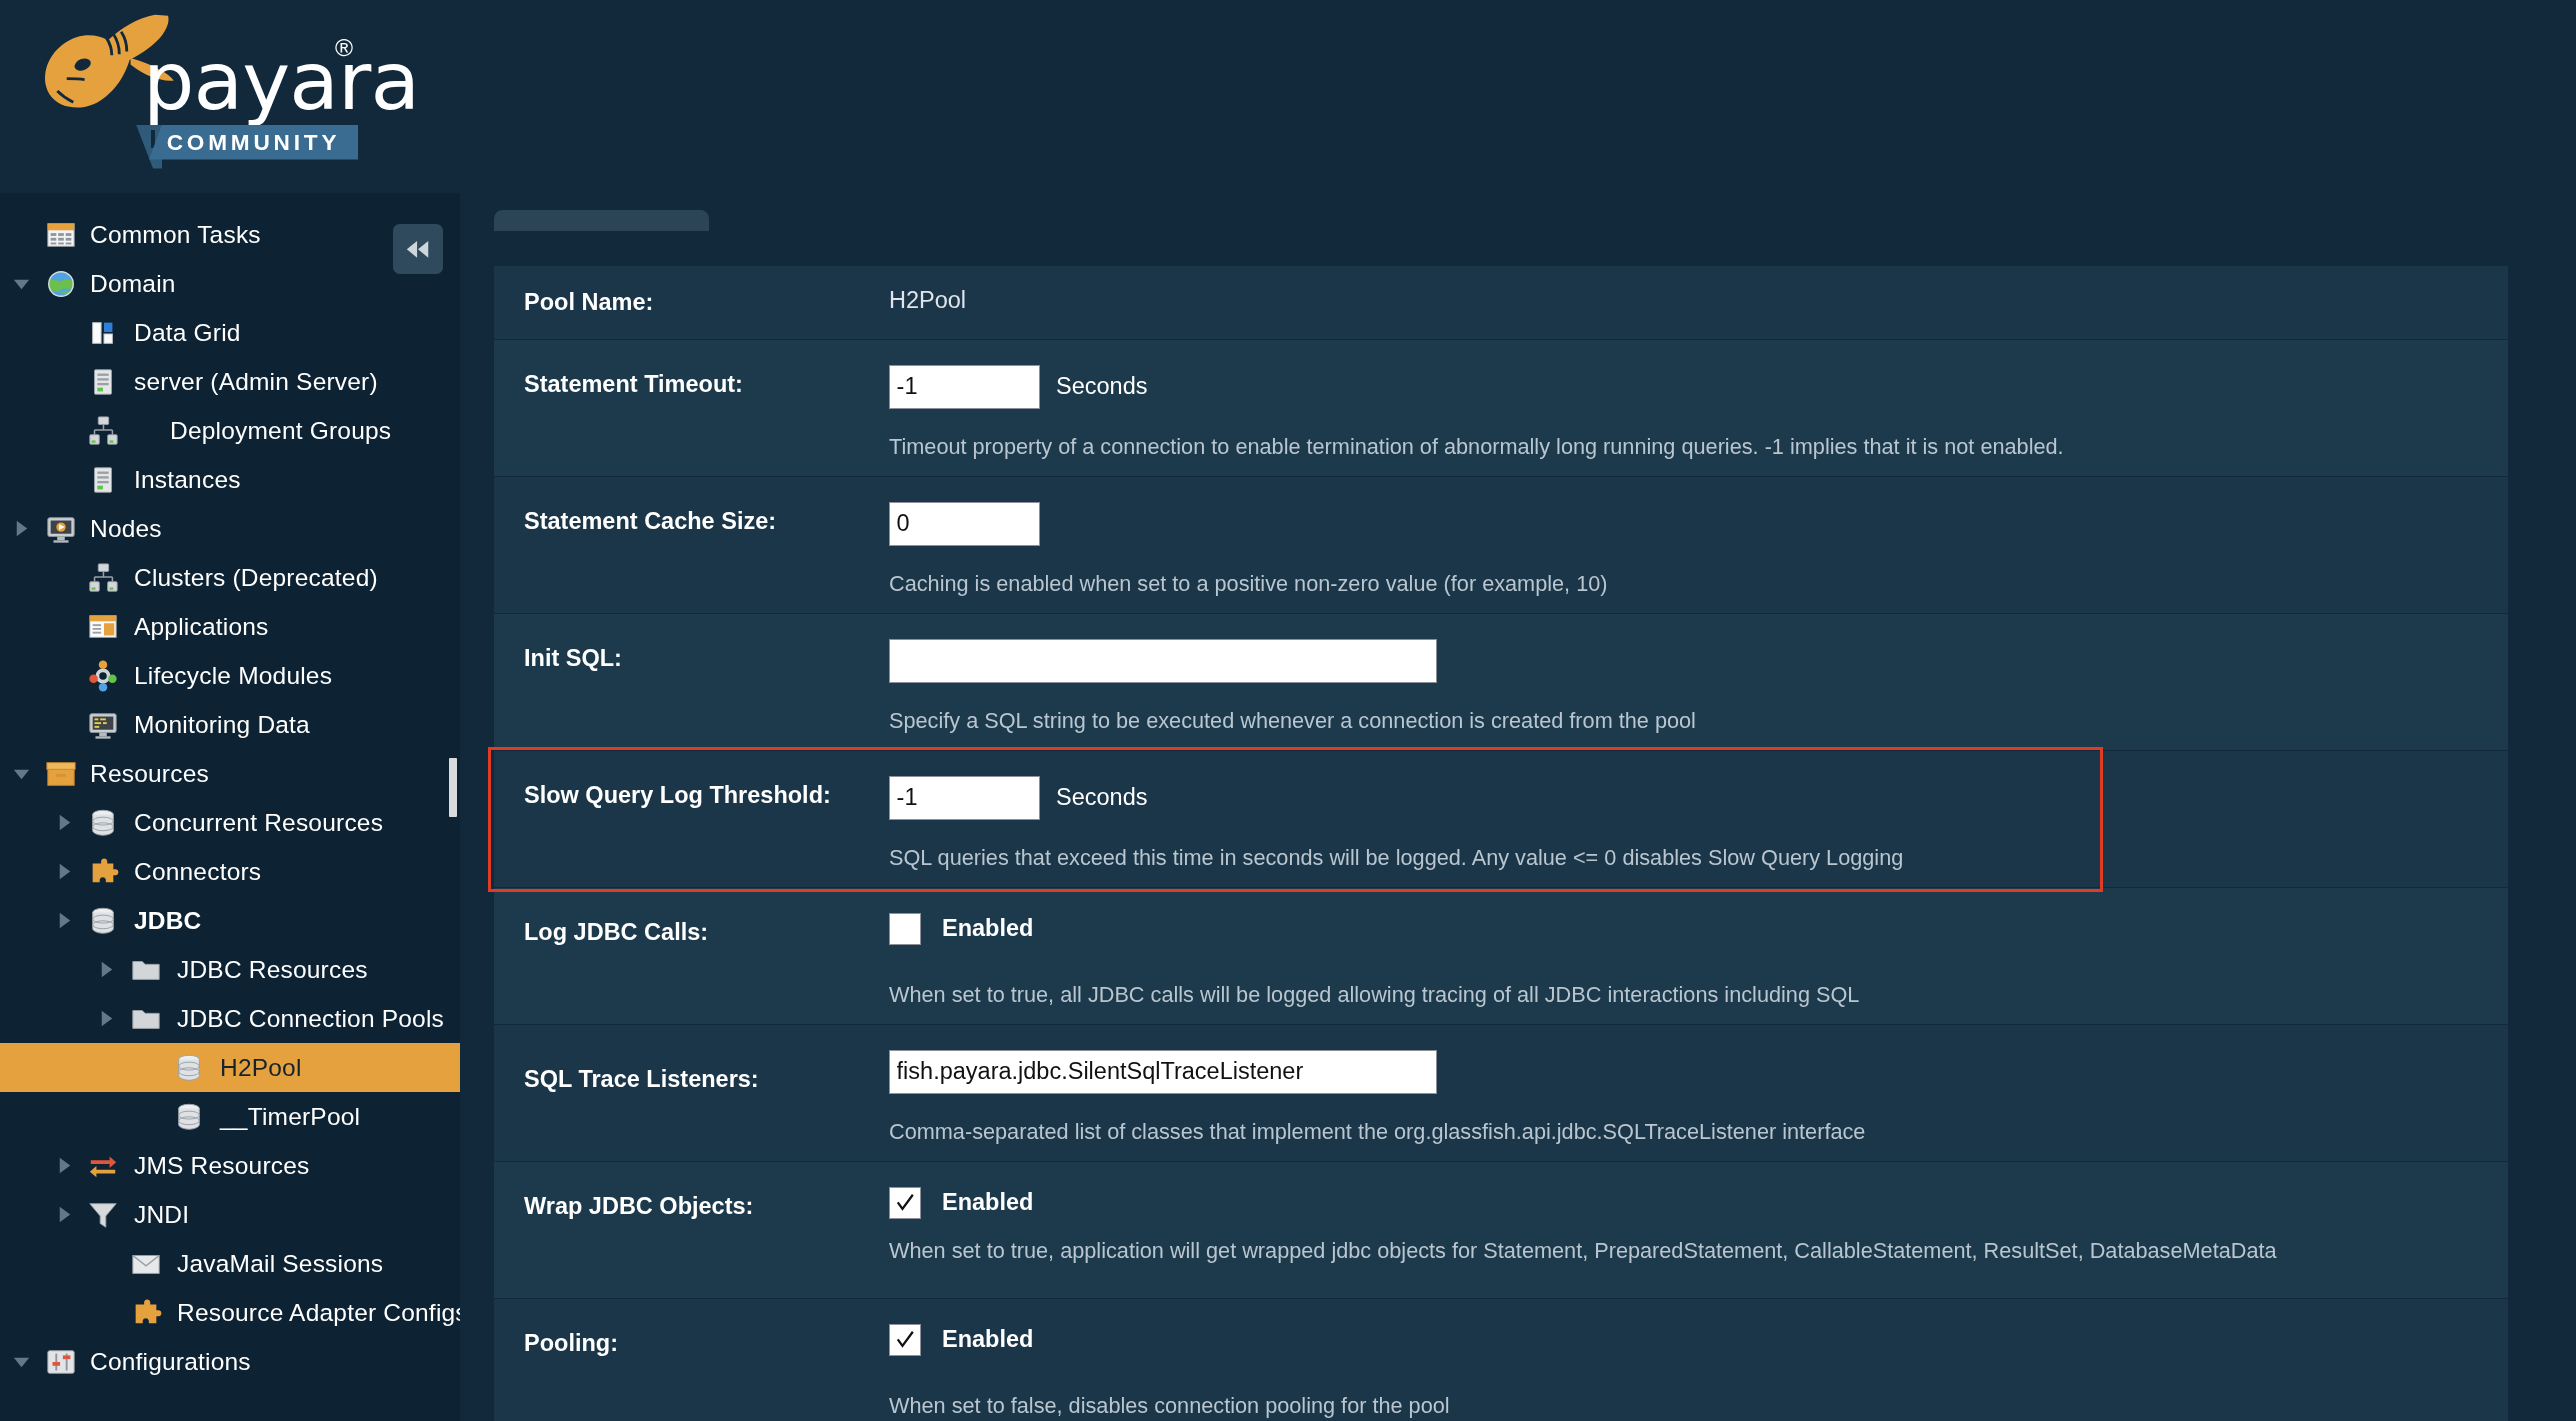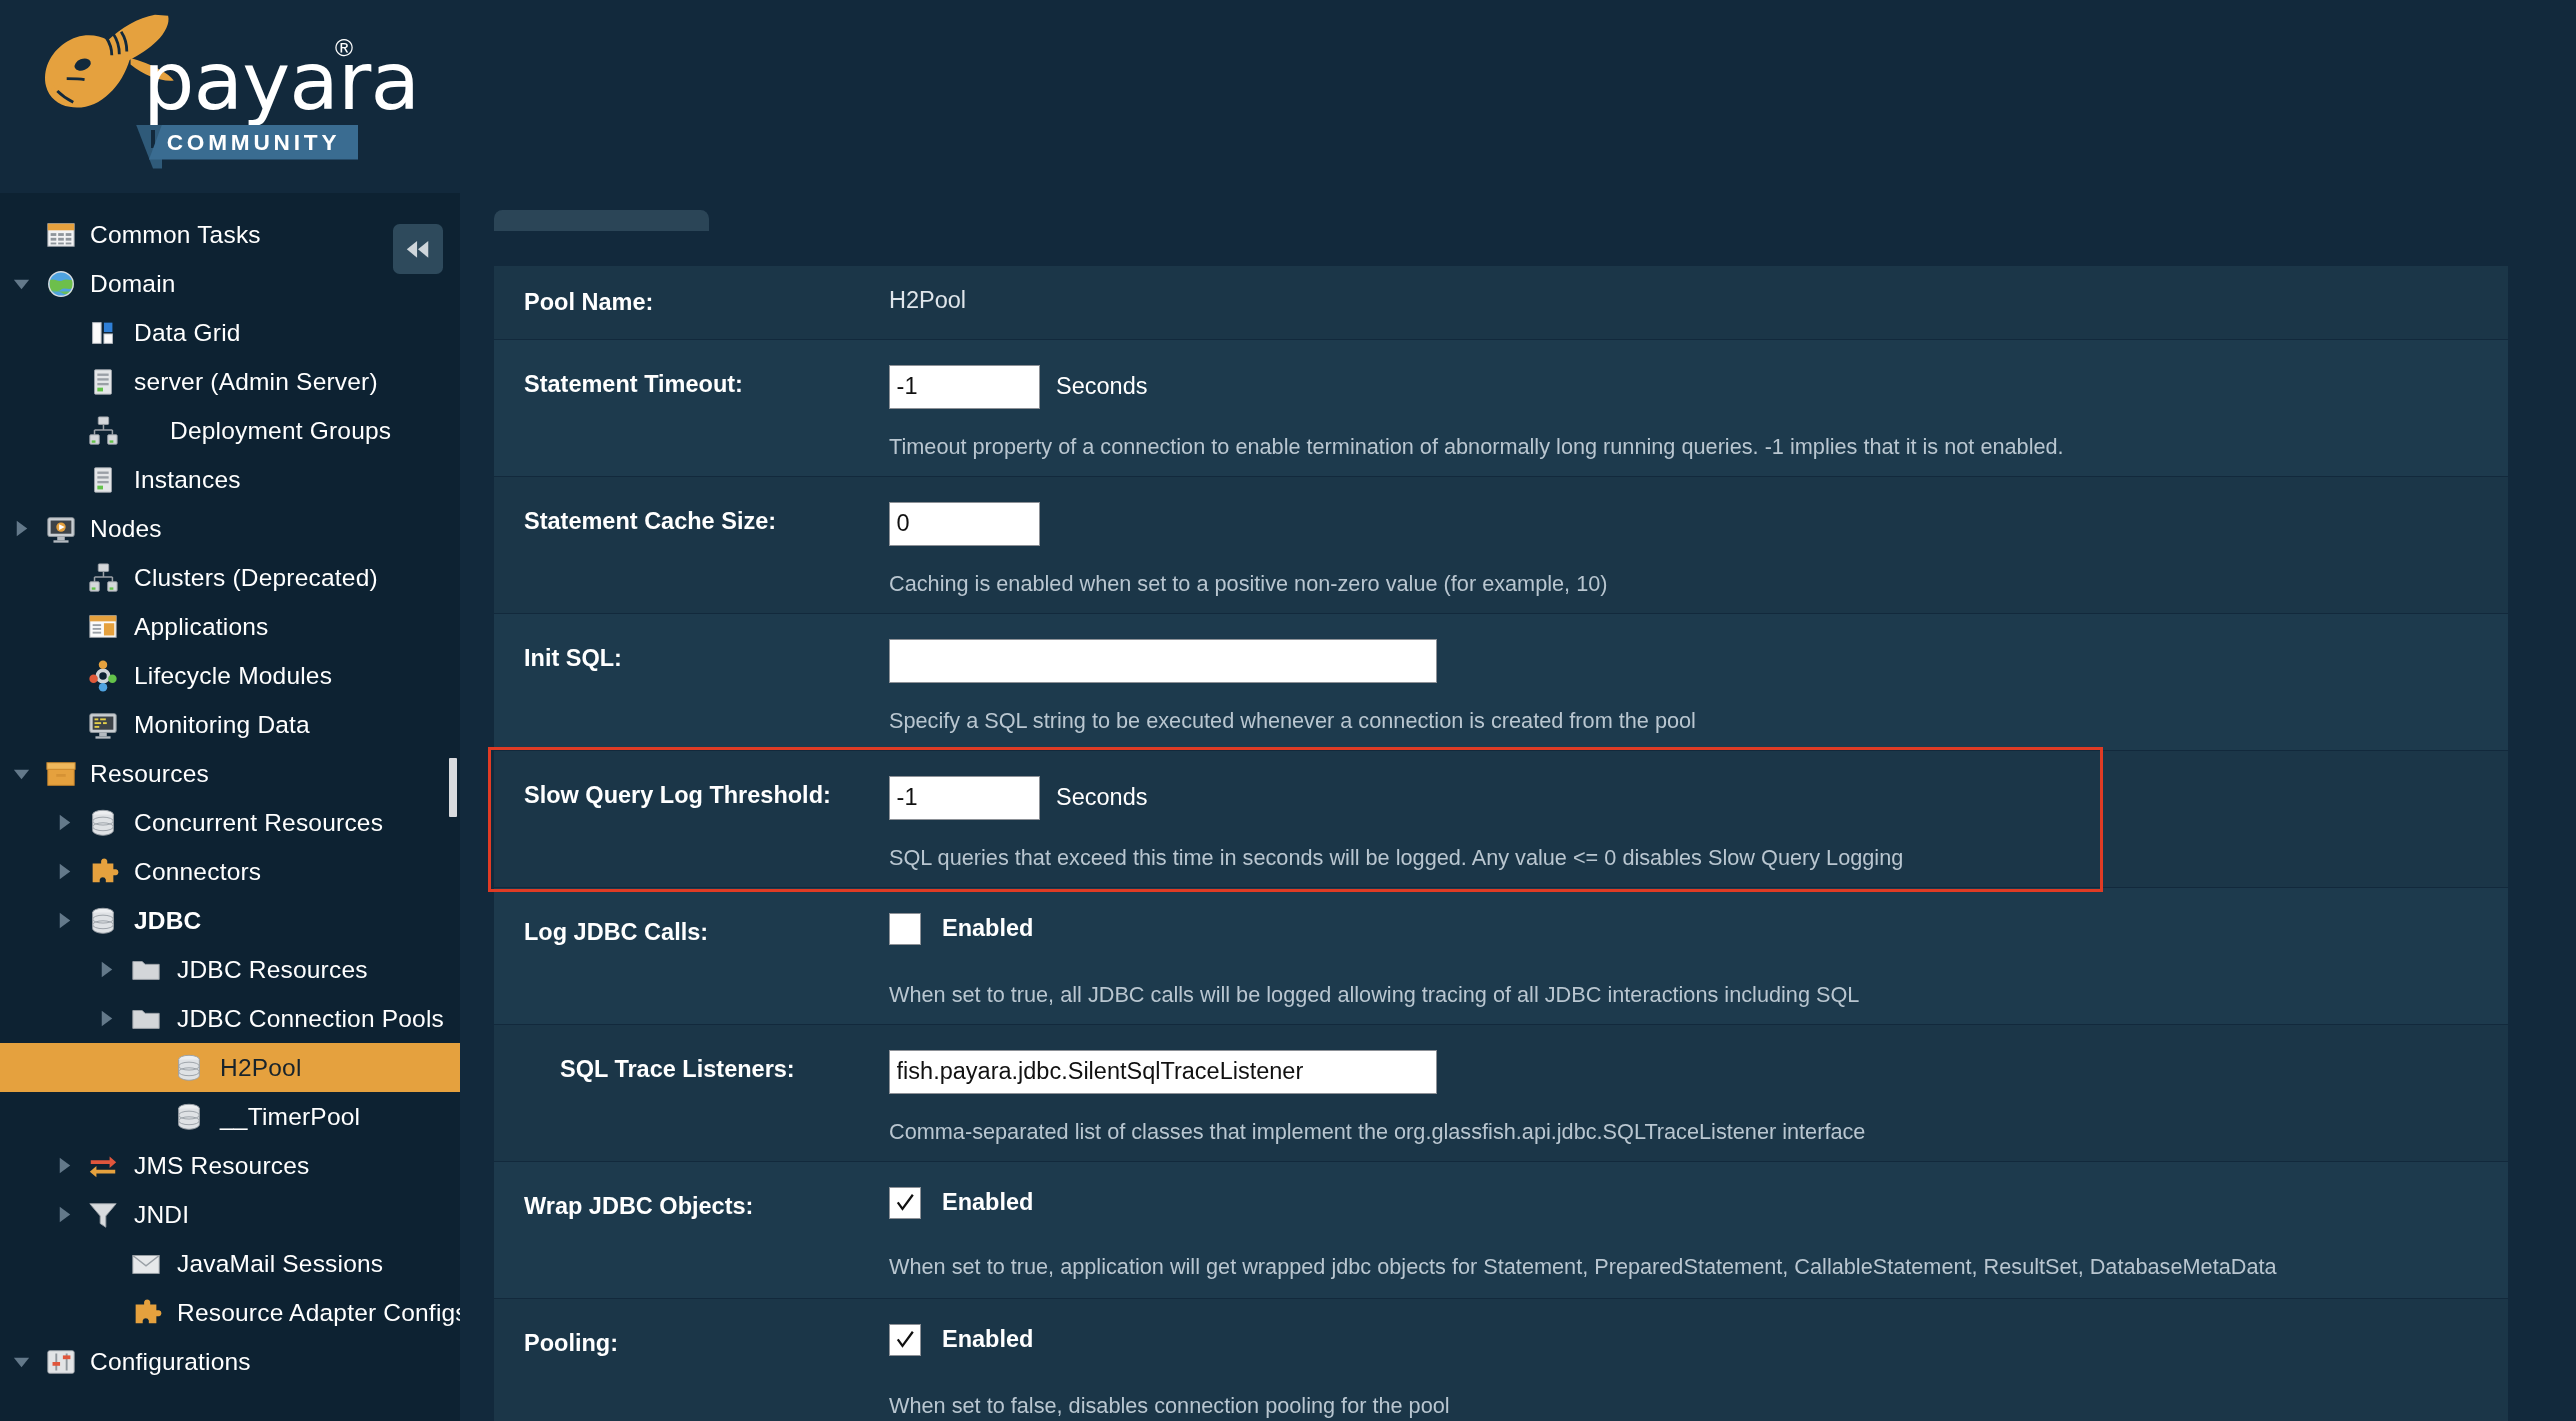--- a/index.html
+++ b/index.html
@@ -676,37 +676,37 @@
         </div>
         <div class="frow alt" style="height: 137px; position: relative;">
           <div class="flabel" style="top: 31px;">Log JDBC Calls:</div>
           <div class="ffield" style="top: 24.5px;">
             <span class="cb"></span>
             <span class="cb-label">Enabled</span>
           </div>
           <div class="fdesc" style="top: 94px;">When set to true, all JDBC calls will be logged allowing tracing of all JDBC interactions including SQL</div>
         </div>
         <div class="frow" style="height: 137px; position: relative;">
-          <div class="flabel" style="top: 31px; margin-left: 36px;">SQL Trace Listeners:</div>
+          <div class="flabel" style="top: 41px;">SQL Trace Listeners:</div>
           <div class="ffield" style="top: 24.5px;">
             <input type="text" class="finput wide" value="fish.payara.jdbc.SilentSqlTraceListener" style="">
           </div>
           <div class="fdesc" style="top: 94px;">Comma-separated list of classes that implement the org.glassfish.api.jdbc.SQLTraceListener interface</div>
         </div>
         <div class="frow alt" style="height: 137px; position: relative;">
           <div class="flabel" style="top: 31px;">Wrap JDBC Objects:</div>
           <div class="ffield" style="top: 24.5px;">
             <span class="cb">
               <svg width="22.6" height="22.6" viewBox="0 0 24 24">
                 <path d="M4 12 L9 19 L20 4" stroke="#111111" stroke-width="2.4" fill="none"></path>
               </svg>
             </span>
             <span class="cb-label">Enabled</span>
           </div>
-          <div class="fdesc" style="top: 92px;">When set to true, application will get wrapped jdbc objects for Statement, PreparedStatement, CallableStatement, ResultSet, DatabaseMetaData</div>
+          <div class="fdesc" style="top: 76px;">When set to true, application will get wrapped jdbc objects for Statement, PreparedStatement, CallableStatement, ResultSet, DatabaseMetaData</div>
         </div>
         <div class="frow" style="height: 137px; position: relative;">
           <div class="flabel" style="top: 31px;">Pooling:</div>
           <div class="ffield" style="top: 24.5px;">
             <span class="cb">
               <svg width="22.6" height="22.6" viewBox="0 0 24 24">
                 <path d="M4 12 L9 19 L20 4" stroke="#111111" stroke-width="2.4" fill="none"></path>
               </svg>
             </span>
             <span class="cb-label">Enabled</span>

